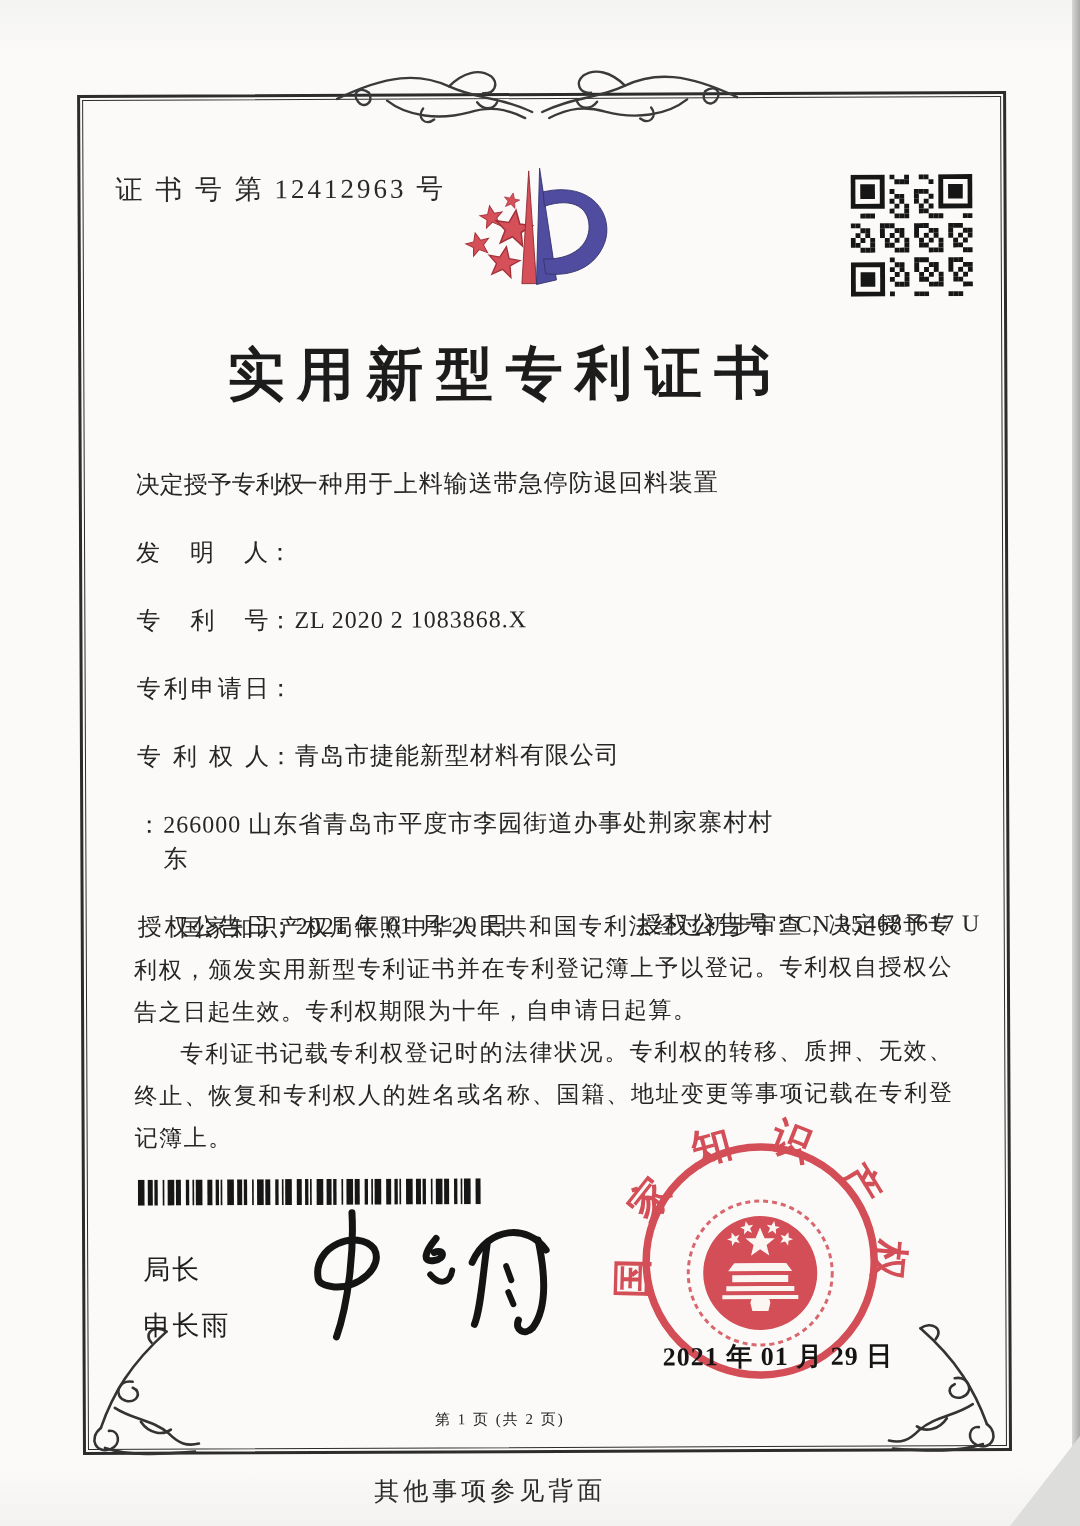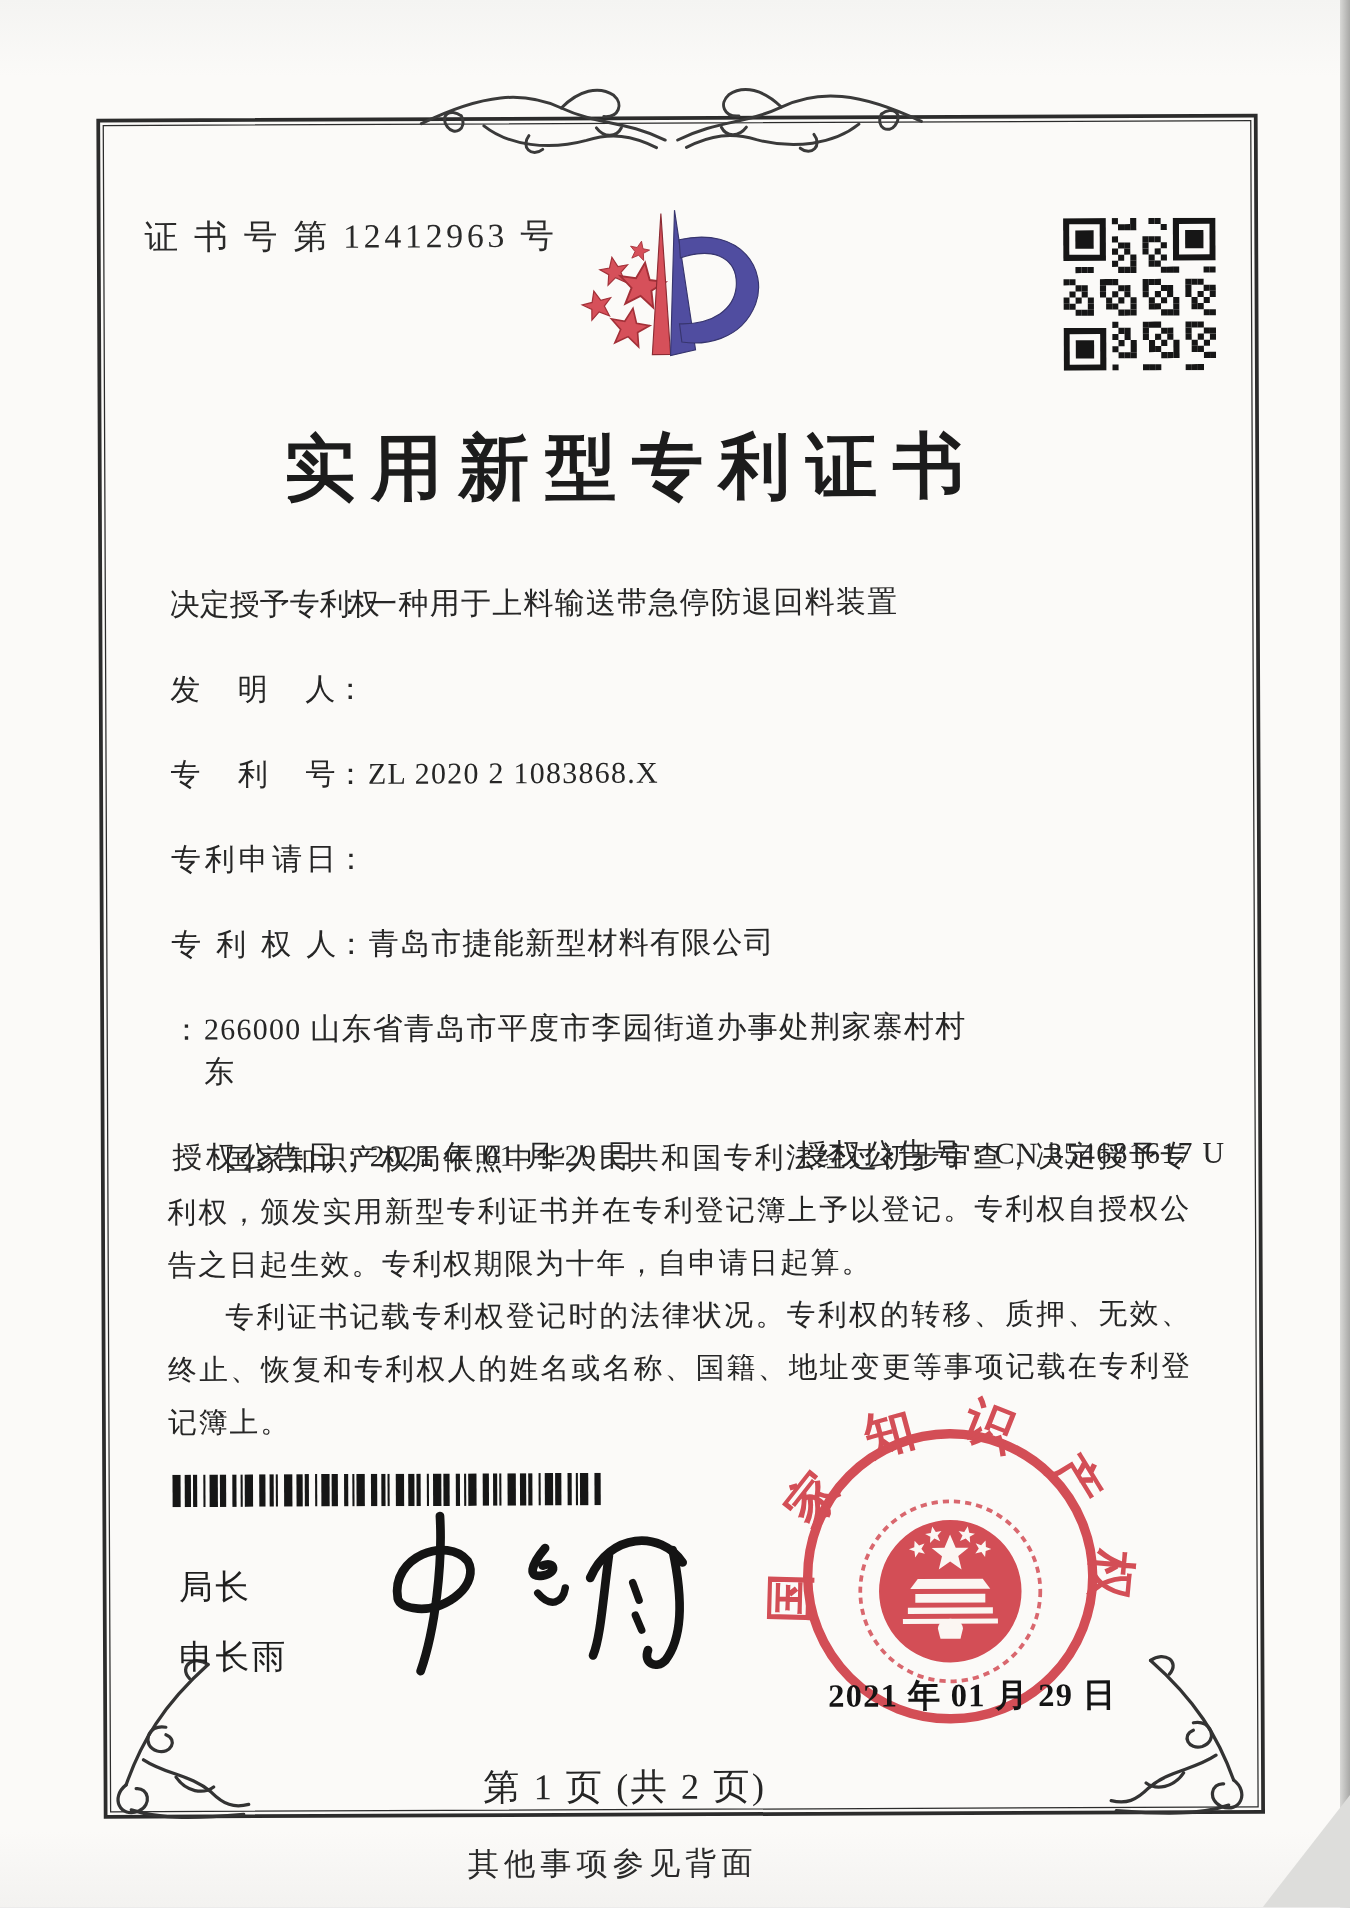--- a/index.html
+++ b/index.html
@@ -83,21 +83,21 @@
   .signature{position:absolute;left:282px;top:1200px;width:300px;height:150px;}
 
   .seal{position:absolute;left:608px;top:1112px;width:300px;height:300px;opacity:0.93;}
   .seal-date{
     position:absolute;left:660px;top:1340px;
     font-size:26px;color:#141414;letter-spacing:1px;font-weight:600;
   }
 
   .page-info{
     position:absolute;left:497px;top:1410px;transform:translateX(-50%);
-    font-size:29px;letter-spacing:2px;white-space:nowrap;
+    font-size:15px;letter-spacing:2px;white-space:nowrap;
   }
   .back-note{
     position:absolute;left:487px;top:1474px;transform:translateX(-50%);
     font-size:25px;letter-spacing:4px;white-space:nowrap;color:#2a2a2a;
   }
 </style>
 </head>
 <body>
 
 <div class="paper"></div>

